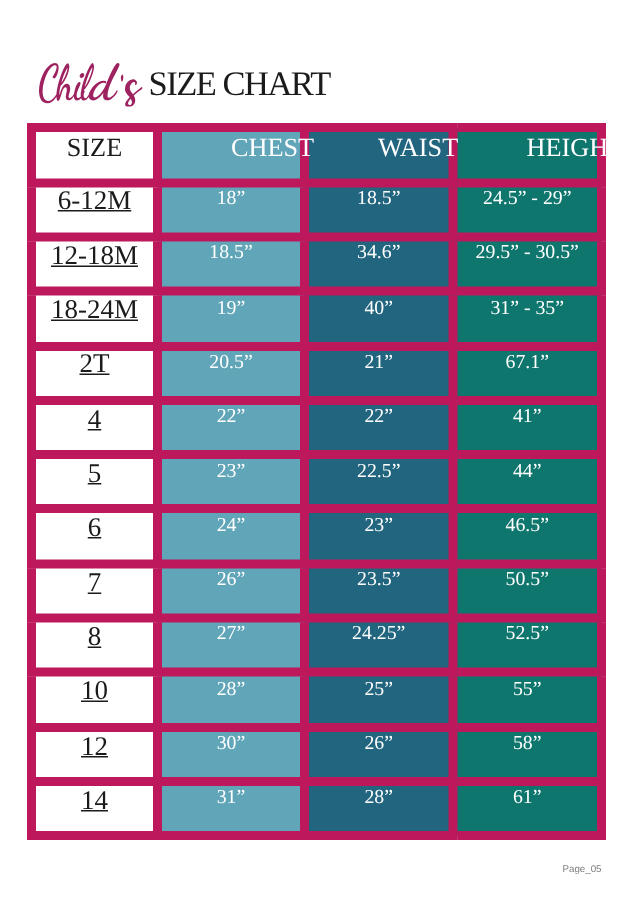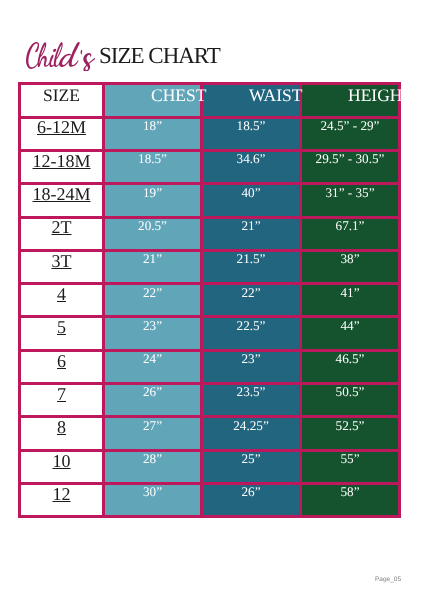--- a/index.html
+++ b/index.html
@@ -11,39 +11,39 @@
     font-family:"Liberation Serif", serif;
     overflow:hidden;
   }
   .page { position:relative; width:356px; height:600px; }
 
   .title-block { position:absolute; left:0px; top:0px; width:424px; height:80px; }
   .script-logo { position:absolute; left:25.8px; top:41.8px; display:block; }
   .title-main { position:absolute; left:99px; top:43px; font-family:"Liberation Serif", serif; font-size:23px; letter-spacing:-1px; color:#1b1b1b; white-space:nowrap; }
 
   table.chart { position:absolute; left:18px; top:82.3px; width:380px; border-collapse:collapse; table-layout:fixed; }
-  table.chart td { border:3px solid #be185d; padding:0; height:30.32px; text-align:center; vertical-align:middle; }
+  table.chart td { border:6px solid #be185d; padding:0; height:30.32px; text-align:center; vertical-align:middle; }
   col.c-size { width:84px; }
   col.c-chest { width:98px; }
   col.c-waist { width:99px; }
   col.c-height { width:99px; }
 
   table.chart td span { display:block; line-height:1; position:relative; }
   .hdr { font-size:17.5px; color:#1b1b1b; }
   .hdr span { top:-5px; }
   .hdr-w { font-size:17.5px; color:#ffffff; }
   .hdr-w span { top:-5px;padding-left:46px; }
   .sz { font-size:18px; color:#1b1b1b; }
   .sz span { top:-6.3px;text-decoration:underline; }
   .val { font-size:13.2px; color:#ffffff; }
   .val span { top:-8.2px; }
 
   .bg-chest { background:#61a5b8; }
   .bg-waist { background:#22657f; }
-  .bg-height { background:#14532d; }
+  .bg-height { background:#0f766e; }
 
   .footer { position:absolute; left:375px; top:576px; font-family:"Liberation Sans", sans-serif; font-size:6.5px; color:#7d7d7d; }
 </style>
 </head>
 <body>
 
 <div class="page">
 
   <div class="title-block">
     <svg class="script-logo" width="69.1" height="29.5" viewBox="19.02 -720 2563.6 885.0" preserveAspectRatio="none">
@@ -125,34 +125,20 @@
           </td>
           <td class="bg-waist val">
             <span>21”</span>
           </td>
           <td class="bg-height val">
             <span>67.1”</span>
           </td>
         </tr>
         <tr>
           <td class=" sz">
-            <span>3T</span>
-          </td>
-          <td class="bg-chest val">
-            <span>21”</span>
-          </td>
-          <td class="bg-waist val">
-            <span>21.5”</span>
-          </td>
-          <td class="bg-height val">
-            <span>38”</span>
-          </td>
-        </tr>
-        <tr>
-          <td class=" sz">
             <span>4</span>
           </td>
           <td class="bg-chest val">
             <span>22”</span>
           </td>
           <td class="bg-waist val">
             <span>22”</span>
           </td>
           <td class="bg-height val">
             <span>41”</span>
@@ -233,19 +219,33 @@
             <span>12</span>
           </td>
           <td class="bg-chest val">
             <span>30”</span>
           </td>
           <td class="bg-waist val">
             <span>26”</span>
           </td>
           <td class="bg-height val">
             <span>58”</span>
+          </td>
+        </tr>
+        <tr>
+          <td class=" sz">
+            <span>14</span>
+          </td>
+          <td class="bg-chest val">
+            <span>31”</span>
+          </td>
+          <td class="bg-waist val">
+            <span>28”</span>
+          </td>
+          <td class="bg-height val">
+            <span>61”</span>
           </td>
         </tr>
       </tbody>
   </table>
 
   <div class="footer">Page_05</div>
 </div>
 
 </body></html>

